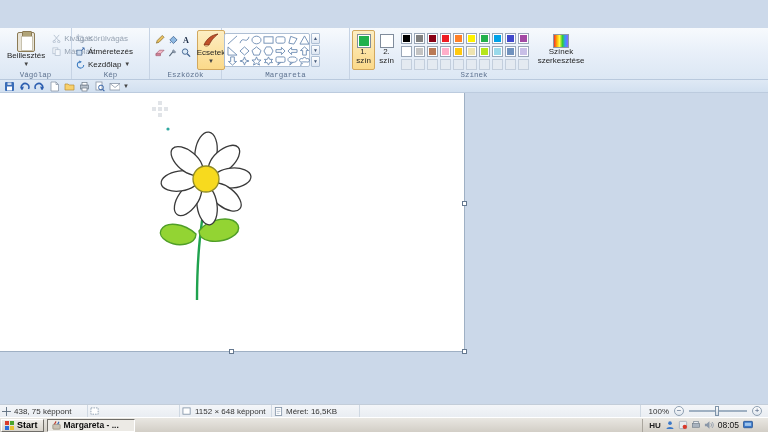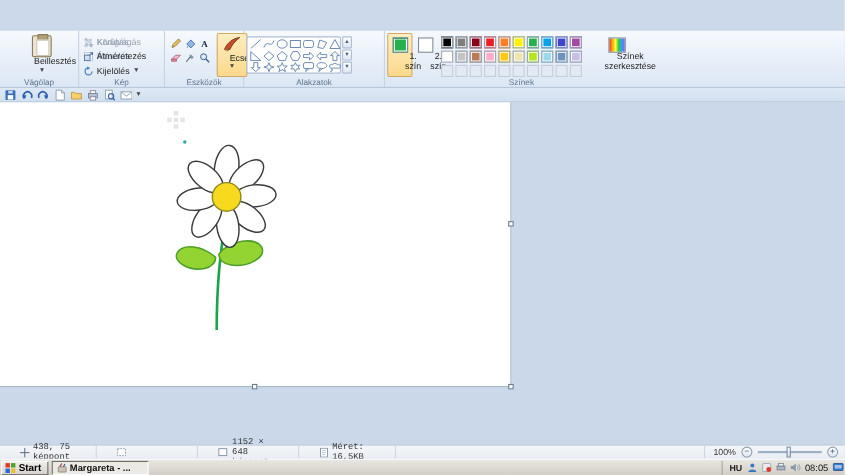--- a/index.html
+++ b/index.html
@@ -35,24 +35,24 @@
     background:radial-gradient(circle at 35% 30%, #7fb3e8, #2d6cb5); color:#fff;
     font-size:8px; font-weight:bold; text-align:center; line-height:11px; }
 
   
   .ribbon { position:absolute; top:28px; left:0; width:768px; height:52px;
     background:linear-gradient(180deg,#f7fafd 0%, #e9f0f9 45%, #dce7f4 100%);
     border-bottom:1px solid #b9c9dd; display:flex; }
   .group { position:relative; height:100%; border-right:1px solid #c6d3e4; padding:2px 2px 10px 2px;
     display:flex; align-items:flex-start; }
   .group-label { position:absolute; bottom:0; left:0; right:0; text-align:center;
-    font-size:7.5px; color:#5f7390; }
+    font-size:7.5px; color:#5f7390;font-family:Liberation Mono, monospace; }
   .bigbtn { display:flex; flex-direction:column; align-items:center; justify-content:flex-start;
     height:40px; padding:1px 2px; border:1px solid transparent; border-radius:2px; }
-  .bigbtn .lbl { font-size:8px; color:#1f1f1f; text-align:left; line-height:8.5px;margin-left:24px; }
+  .bigbtn .lbl { font-size:8px; color:#1f1f1f; text-align:left; line-height:8.5px; }
   .bigbtn.selected { background:linear-gradient(#fdeec3,#fbd98a); border-color:#d2a85e; }
   .smallbtn { display:flex; align-items:center; gap:3px; font-size:8px; color:#1f1f1f;
     height:12px; padding:0 2px; white-space:nowrap; }
   .smallbtn.disabled { color:#97a3b2; }
   .smallbtn.disabled svg { opacity:.45; }
   .colstack { display:flex; flex-direction:column; justify-content:flex-start; gap:1px; padding-top:2px; }
 
   
   .clipicon { width:18px; height:20px; background:#e8e4d8; border:1px solid #8c7b55; border-radius:2px; position:relative; }
   .clipicon:before { content:""; position:absolute; left:4px; top:-2px; width:8px; height:4px;
@@ -94,43 +94,43 @@
   
   .workarea { position:absolute; top:93px; left:0; width:768px; height:311px; background:#cbd8e9; }
   .canvas { position:absolute; top:0; left:0; width:465px; height:259px; background:#fff;
     border-right:1px solid #9fb0c4; border-bottom:1px solid #9fb0c4; }
   .handle { position:absolute; width:5px; height:5px; background:#fff; border:1px solid #65788f; }
 
   
   .statusbar { position:absolute; top:404px; left:0; width:768px; height:13px;
     background:linear-gradient(#f4f6f9,#e9edf2); border-top:1px solid #c3cdd9;
     display:flex; align-items:center; font-size:8px; color:#333; }
-  .seg { display:flex; align-items:center; gap:3px; height:100%; padding:0 18px;
-    border-right:1px solid #cfd8e2;font-family:Liberation Mono, monospace; }
+  .seg { display:flex; align-items:center; gap:3px; height:100%; padding:0 2px;
+    border-right:1px solid #cfd8e2; }
   .seg svg { flex:none; }
   .zoomctl { margin-left:auto; display:flex; align-items:center; gap:5px; padding-right:6px;
     border-left:1px solid #cfd8e2; height:100%; padding-left:8px; }
   .zbtn { width:10px; height:10px; border-radius:50%; border:1px solid #8fa0b2;
     background:linear-gradient(#fff,#dfe6ee); font-size:8px; line-height:8px; text-align:center; color:#44597a; }
   .ztrack { position:relative; width:58px; height:2px; background:#9fb0c2; }
   .zthumb { position:absolute; left:26px; top:-4px; width:4px; height:10px;
     background:linear-gradient(#fdfdfd,#cfd9e4); border:1px solid #7e93a9; }
 
   
   .taskbar { position:absolute; top:417px; left:0; width:768px; height:15px;
     background:linear-gradient(#e9e7e2,#d2cec6); border-top:1px solid #fff; display:flex; align-items:center; }
   .startbtn { height:13px; margin-left:1px; padding:0 5px 0 3px; display:flex; align-items:center; gap:3px;
     background:linear-gradient(#efede9,#d7d3cb); border:1px solid; border-color:#fff #6f6d68 #6f6d68 #fff;
     font-size:9px; font-weight:bold; color:#000; }
   .flag { display:grid; grid-template-columns:4px 4px; grid-auto-rows:4px; gap:1px; }
   .flag i { display:block; }
   .taskitem { height:13px; margin-left:3px; width:88px; display:flex; align-items:center; gap:3px; padding:0 4px;
     background:#eceae5; border:1px solid; border-color:#6f6d68 #fff #fff #6f6d68;
     font-size:8.5px; font-weight:bold; color:#111; white-space:nowrap; overflow:hidden; }
-  .tray { margin-left:auto; height:13px; display:flex; align-items:center; gap:4px; padding:0 1px 0 6px;
+  .tray { margin-left:auto; height:13px; display:flex; align-items:center; gap:4px; padding:0 15px 0 6px;
     border-left:1px solid #aaa69e; }
   .tray .lang { font-size:8px; font-weight:bold; color:#222; }
   .tray .clock { font-size:8.5px; color:#111; }
   .mini { width:10px; height:10px; display:flex; align-items:center; justify-content:center; }
 
   svg { display:block; }
 </style>
 </head>
 <body>
 
@@ -179,21 +179,21 @@
             <rect x="1" y="3.5" width="5.5" height="5.5" fill="#cfe0f2" stroke="#4a6a94" stroke-width="0.8"></rect>
             <path d="M6 4 L9 1 M9 1 L6.8 1 M9 1 L9 3.2" stroke="#3a66a8" stroke-width="1" fill="none"></path>
           </svg>
           <span>Átméretezés</span>
         </div>
         <div class="smallbtn">
           <svg width="9" height="9" viewBox="0 0 10 10">
             <path d="M8.5 5.5 A3.5 3.5 0 1 1 5 2" fill="none" stroke="#3f7ec2" stroke-width="1.2"></path>
             <path d="M3.4 0.5 L6.6 2 L3.8 4 Z" fill="#3f7ec2"></path>
           </svg>
-          <span>Kijelölés</span>
+          <span>Kezdőlap</span>
           <span class="caret">▼</span>
         </div>
       </div>
       <div class="group-label">Kép</div>
     </div>
 
     <div class="group" style="width:72px">
       <div class="toolgrid" id="toolgrid">
           <div class="toolbtn">
             <svg width="11" height="11" viewBox="0 0 11 11">
@@ -351,21 +351,21 @@
               <circle cx="3" cy="8.3" r="0.6"></circle>
               <circle cx="2" cy="10" r="0.4"></circle>
             </svg>
           </div>
         </div>
       <div class="shapescroll">
         <div class="sbtn">▲</div>
         <div class="sbtn">▼</div>
         <div class="sbtn">▼</div>
       </div>
-      <div class="group-label">Alakzatok</div>
+      <div class="group-label">Margareta</div>
     </div>
 
 
     <div class="group" style="flex:1; border-right:none">
       <div class="bigbtn selected swbtn">
         <span class="swatch-lg" id="color1-swatch" style="background: rgb(34, 177, 76);"></span>
         <span class="lbl">1.</span>
         <span class="lbl">szín</span>
       </div>
       <div class="bigbtn swbtn">

